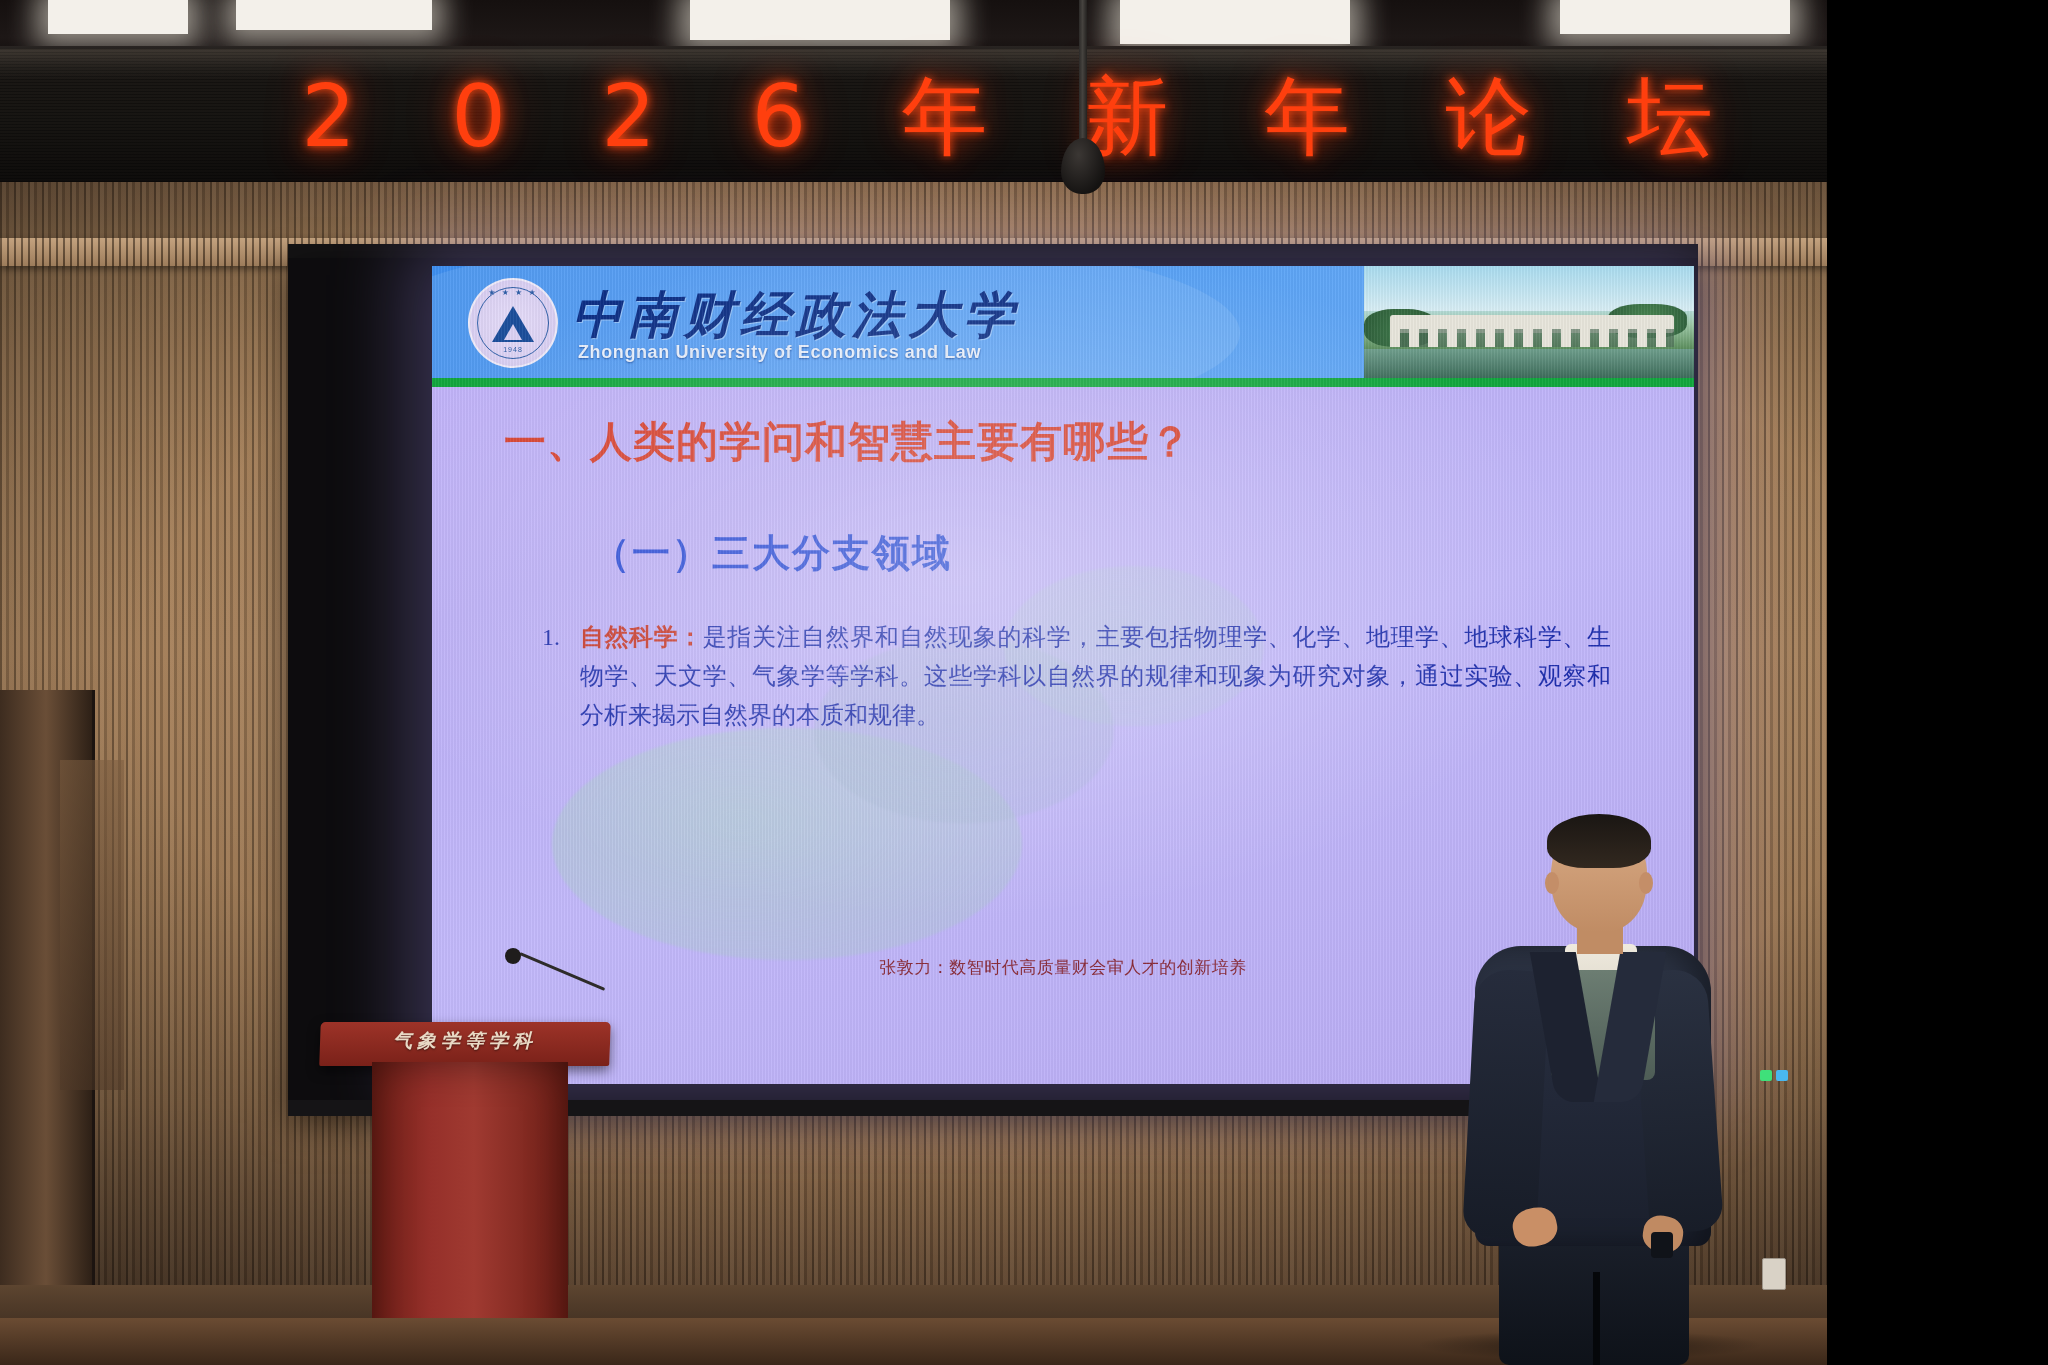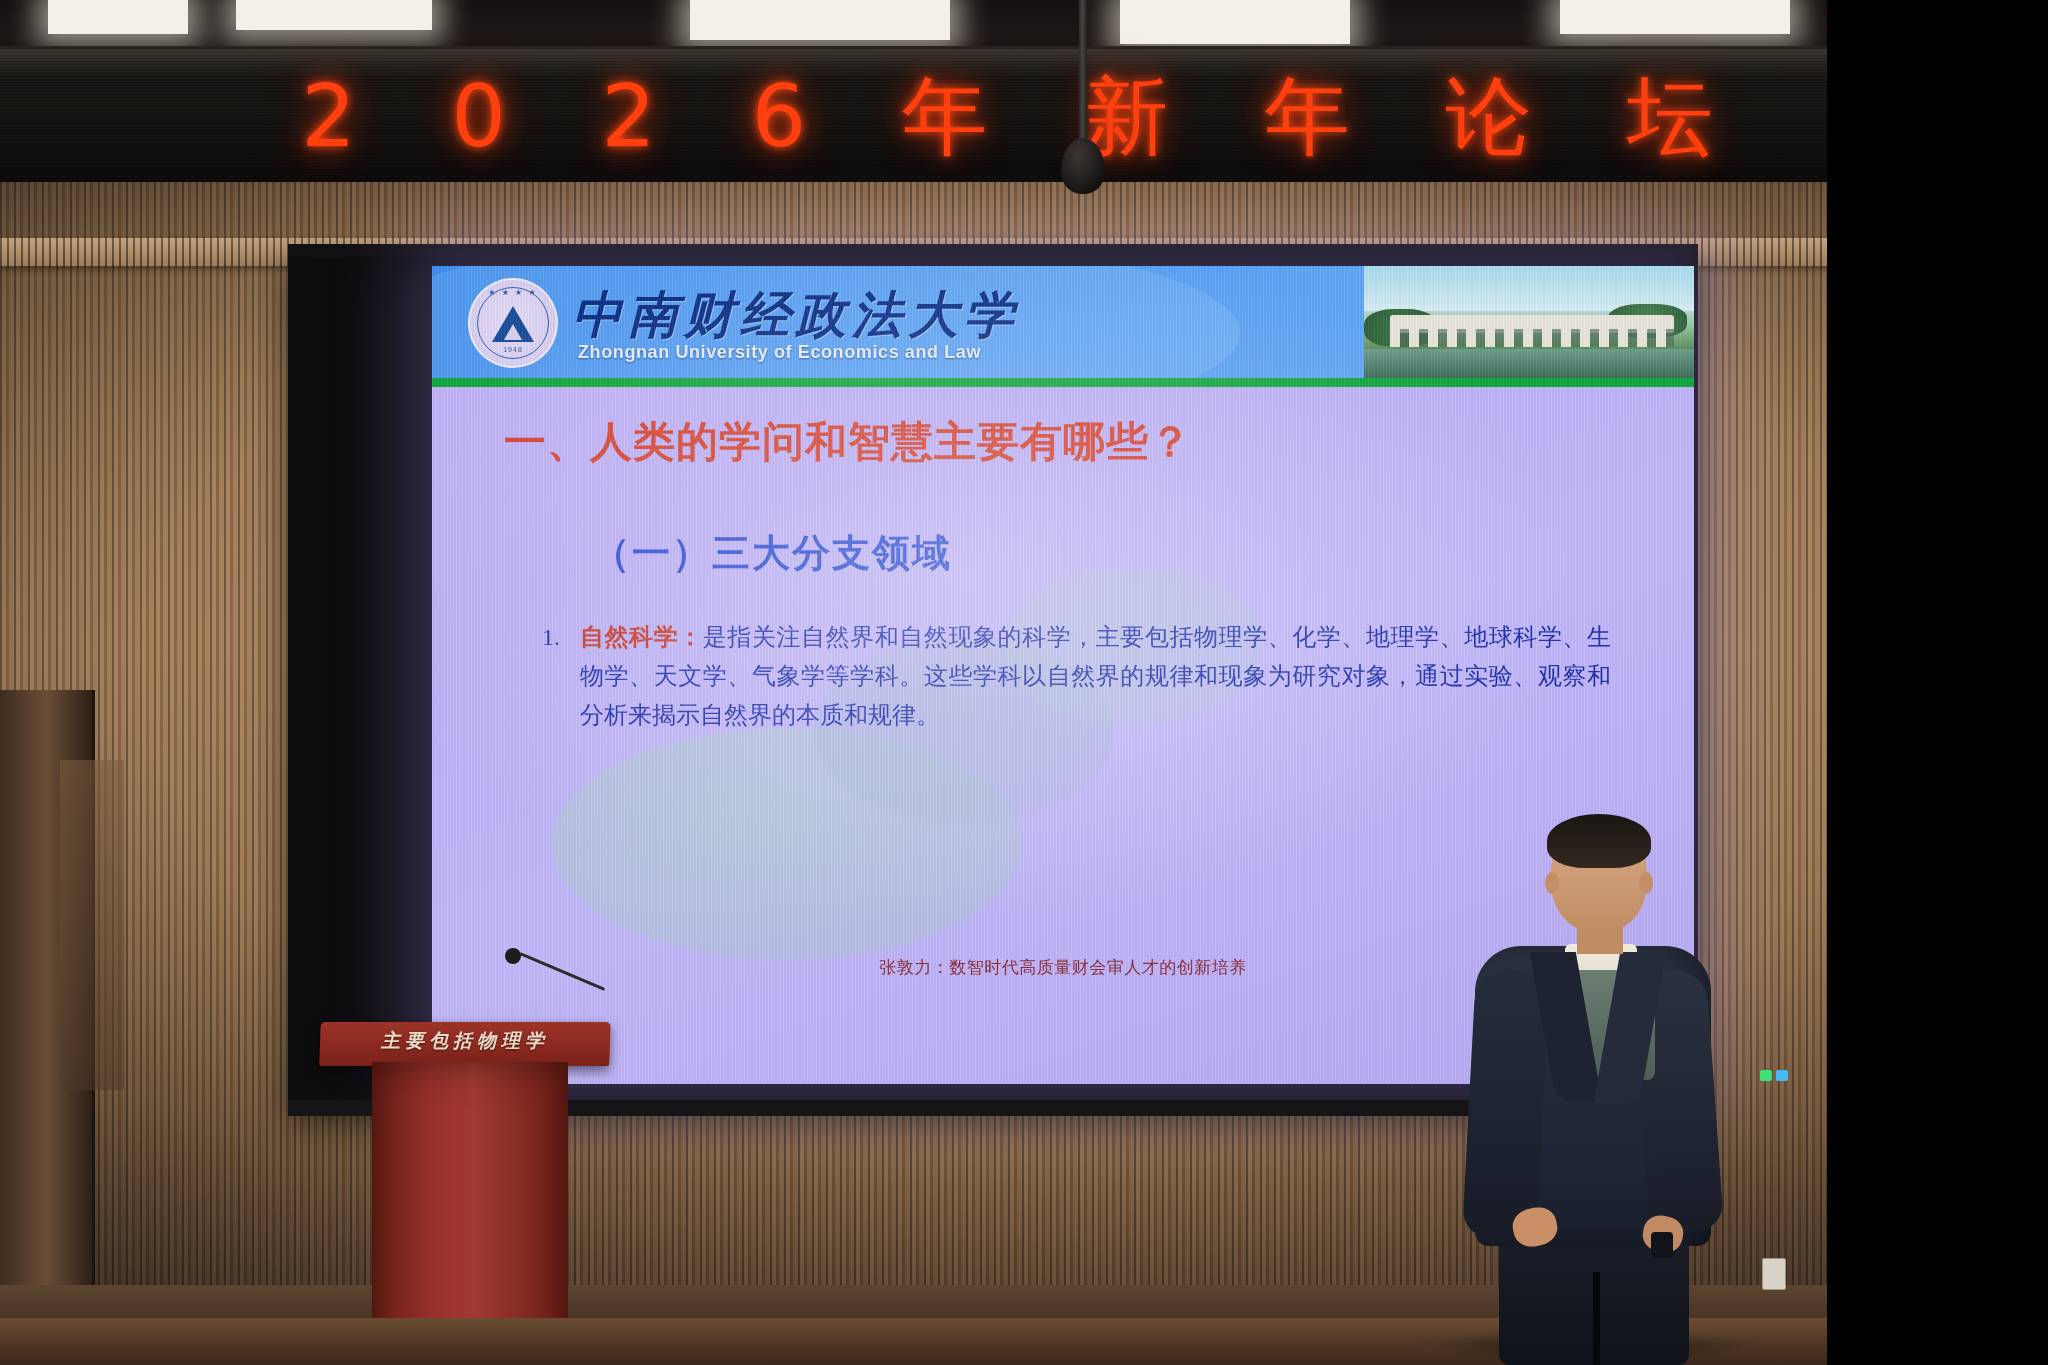--- a/index.html
+++ b/index.html
@@ -272,21 +272,21 @@
   </div>
 
   <div class="ir-bar"></div>
   <div class="ir-led" style="left:1760px;background:#3fe07a;"></div>
   <div class="ir-led" style="left:1776px;background:#49b8f0;"></div>
   <div class="screen-foot"></div>
 
   <div class="mic-stem"></div>
   <div class="mic-head"></div>
   <div class="podium-top"></div>
-  <div class="podium-name">主要包括物理学</div>
+  <div class="podium-name">气象学等学科</div>
   <div class="podium-body">
     
   </div>
 
   <div class="floor"></div>
   <div class="p-shadow"></div>
 
   <div class="person">
     <div class="p-legs"></div>
     <div class="p-legsplit"></div>

